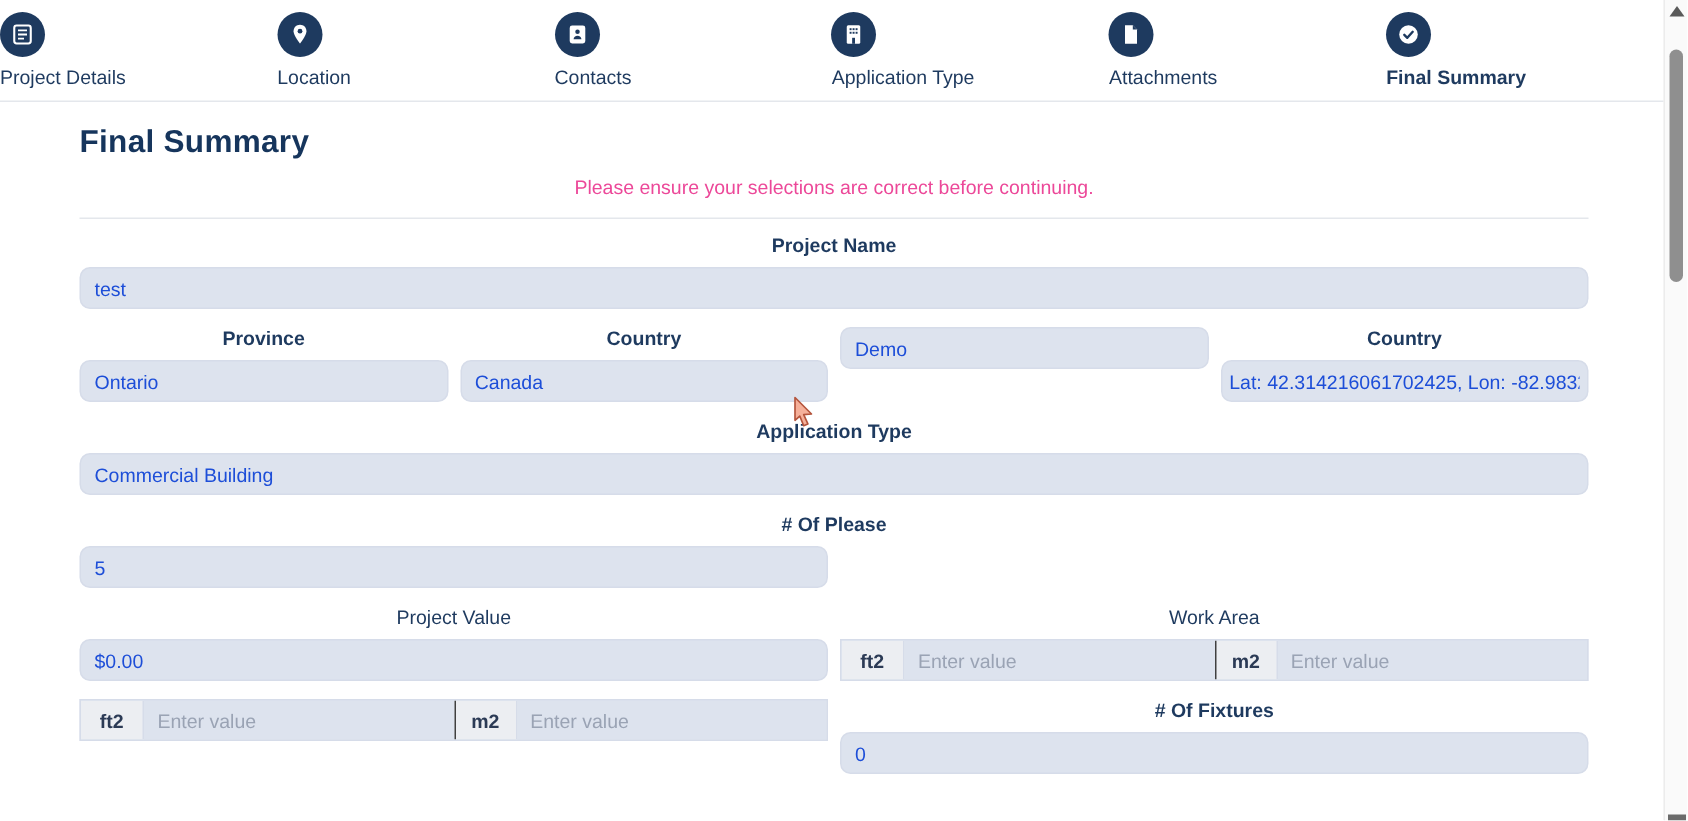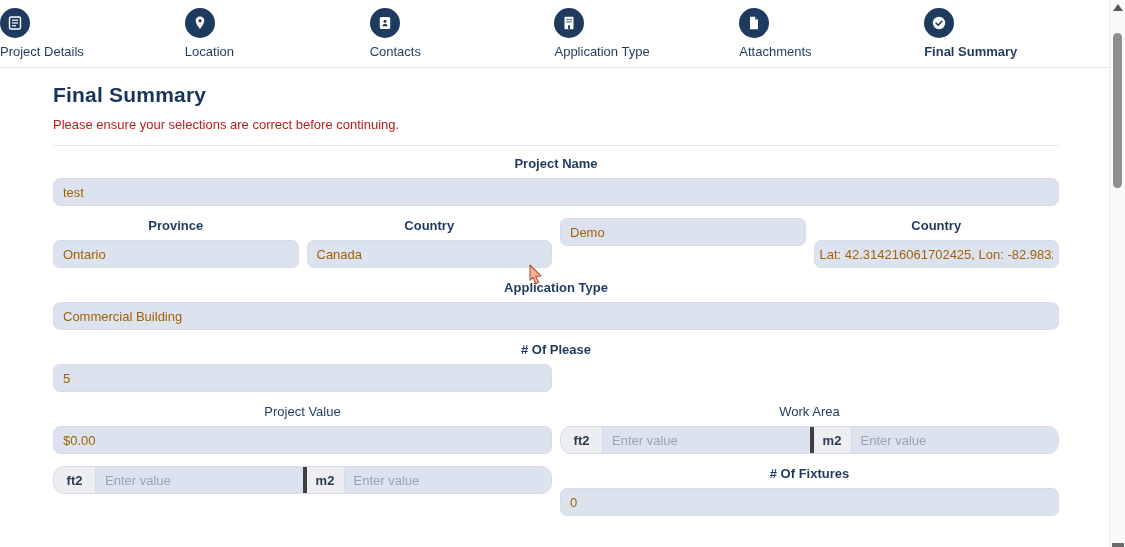--- a/index.html
+++ b/index.html
@@ -46,21 +46,22 @@
   .content { padding: 15px 66px 0 53px; }
   .page-title {
     font-size: 21px;
     font-weight: 700;
     color: #16355c;
     letter-spacing: 0.2px;
   }
   .page-subtitle {
     margin-top: 10px;
     font-size: 13px;
-    color: #b91c1c;
+    color: #ec4899;
+    text-align: center;
   }
   .divider {
     border: none;
     border-top: 1px solid #e4e7ec;
     margin: 13px 0 10px 0;
   }
 
   .field { margin-bottom: 12px; }
   .field-label {
     display: block;
@@ -78,47 +79,47 @@
   .half-flex { flex: 1; min-width: 0; }
 
   input.ro-input {
     width: 100%;
     height: 28px;
     background: #dde3ee;
     border: 1px solid #d6dce9;
     border-radius: 7px;
     font-family: "Liberation Sans", sans-serif;
     font-size: 13px;
-    color: #a16207;
+    color: #1d4ed8;
     padding: 0 9px;
     outline: none;
   }
   input.ro-input::placeholder { color: #98a1b3; }
 
   
   .input-group {
     display: flex;
     width: 100%;
-    border-radius: 11px;
+    border-radius: 0;
     overflow: hidden;
     border: 1px solid #d6dce9;
     height: 28px;
     background: #dde3ee;
   }
   .input-group .addon {
     width: 42px;
     flex: none;
     background: #eceef2;
     color: #2b3a55;
     font-size: 13px;
     font-weight: 700;
     display: flex; align-items: center; justify-content: center;
     border-right: 1px solid #d6dce9;
   }
-  .input-group .addon.mid { border-left: 4px solid #404040; }
+  .input-group .addon.mid { border-left: 1px solid #404040; }
   .input-group input {
     flex: 1;
     min-width: 0;
     border: none;
     background: #dde3ee;
     font-family: "Liberation Sans", sans-serif;
     font-size: 13px;
     color: #1d4ed8;
     padding: 0 9px;
     outline: none;

